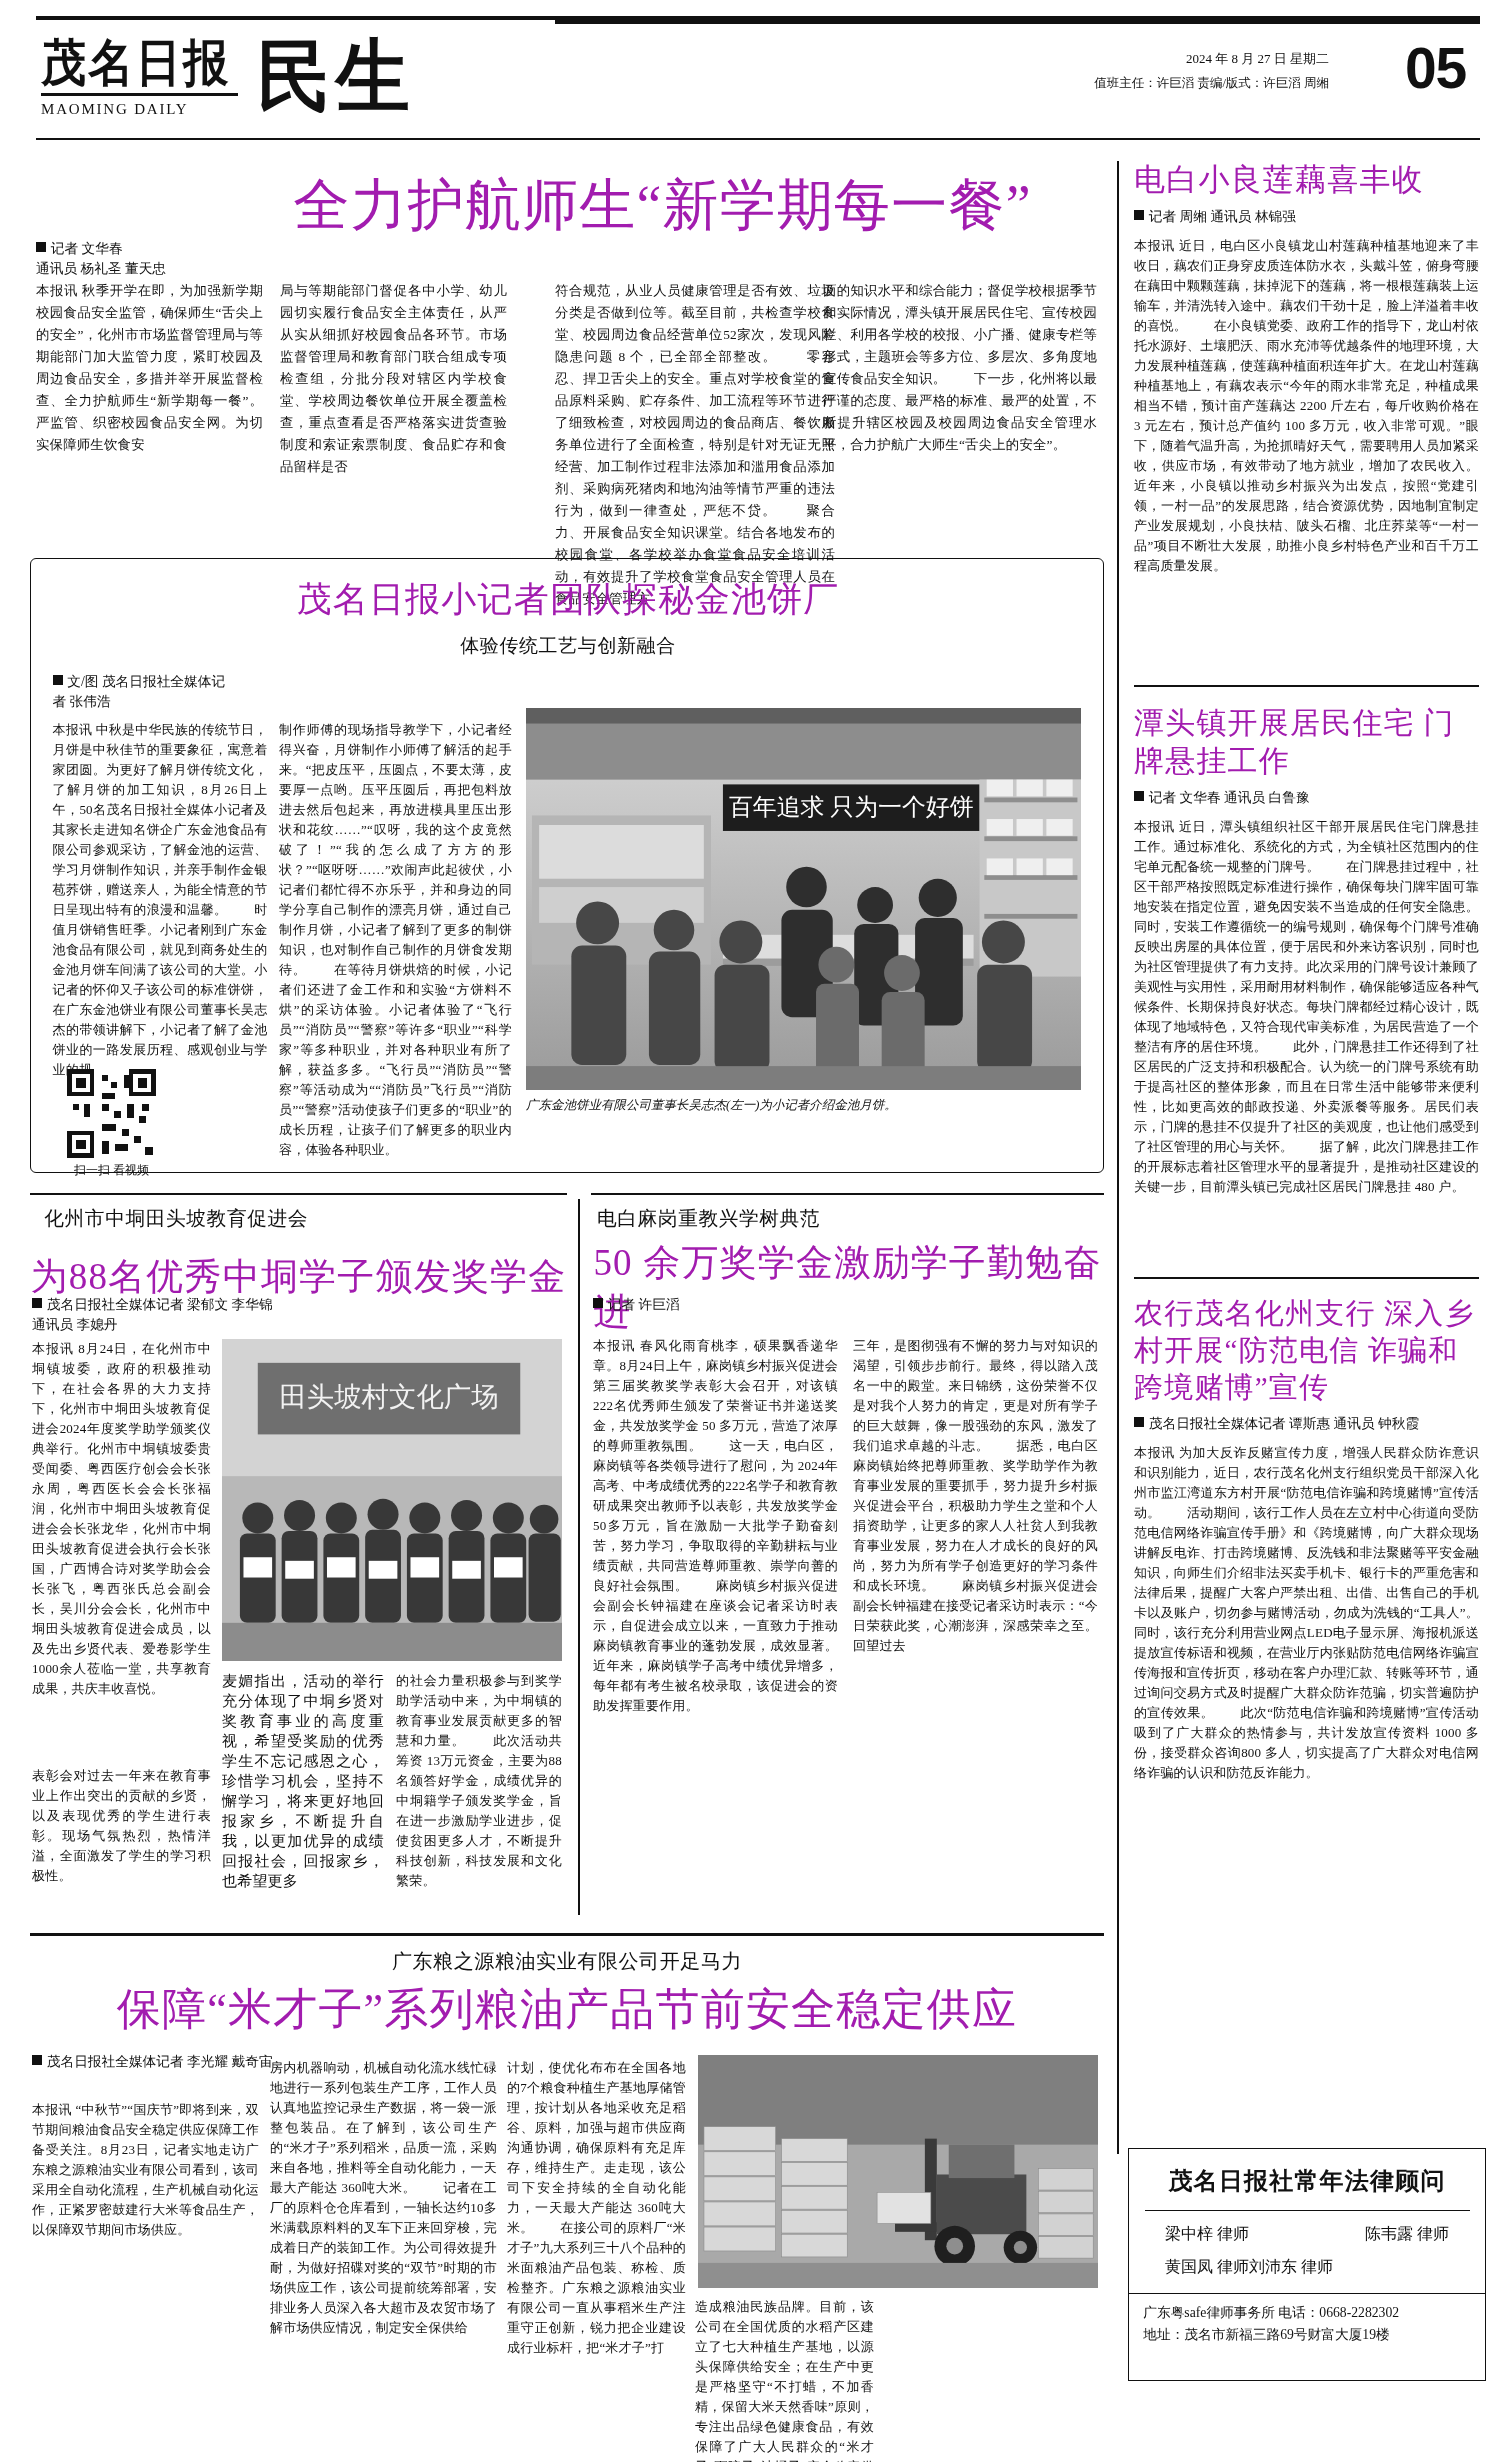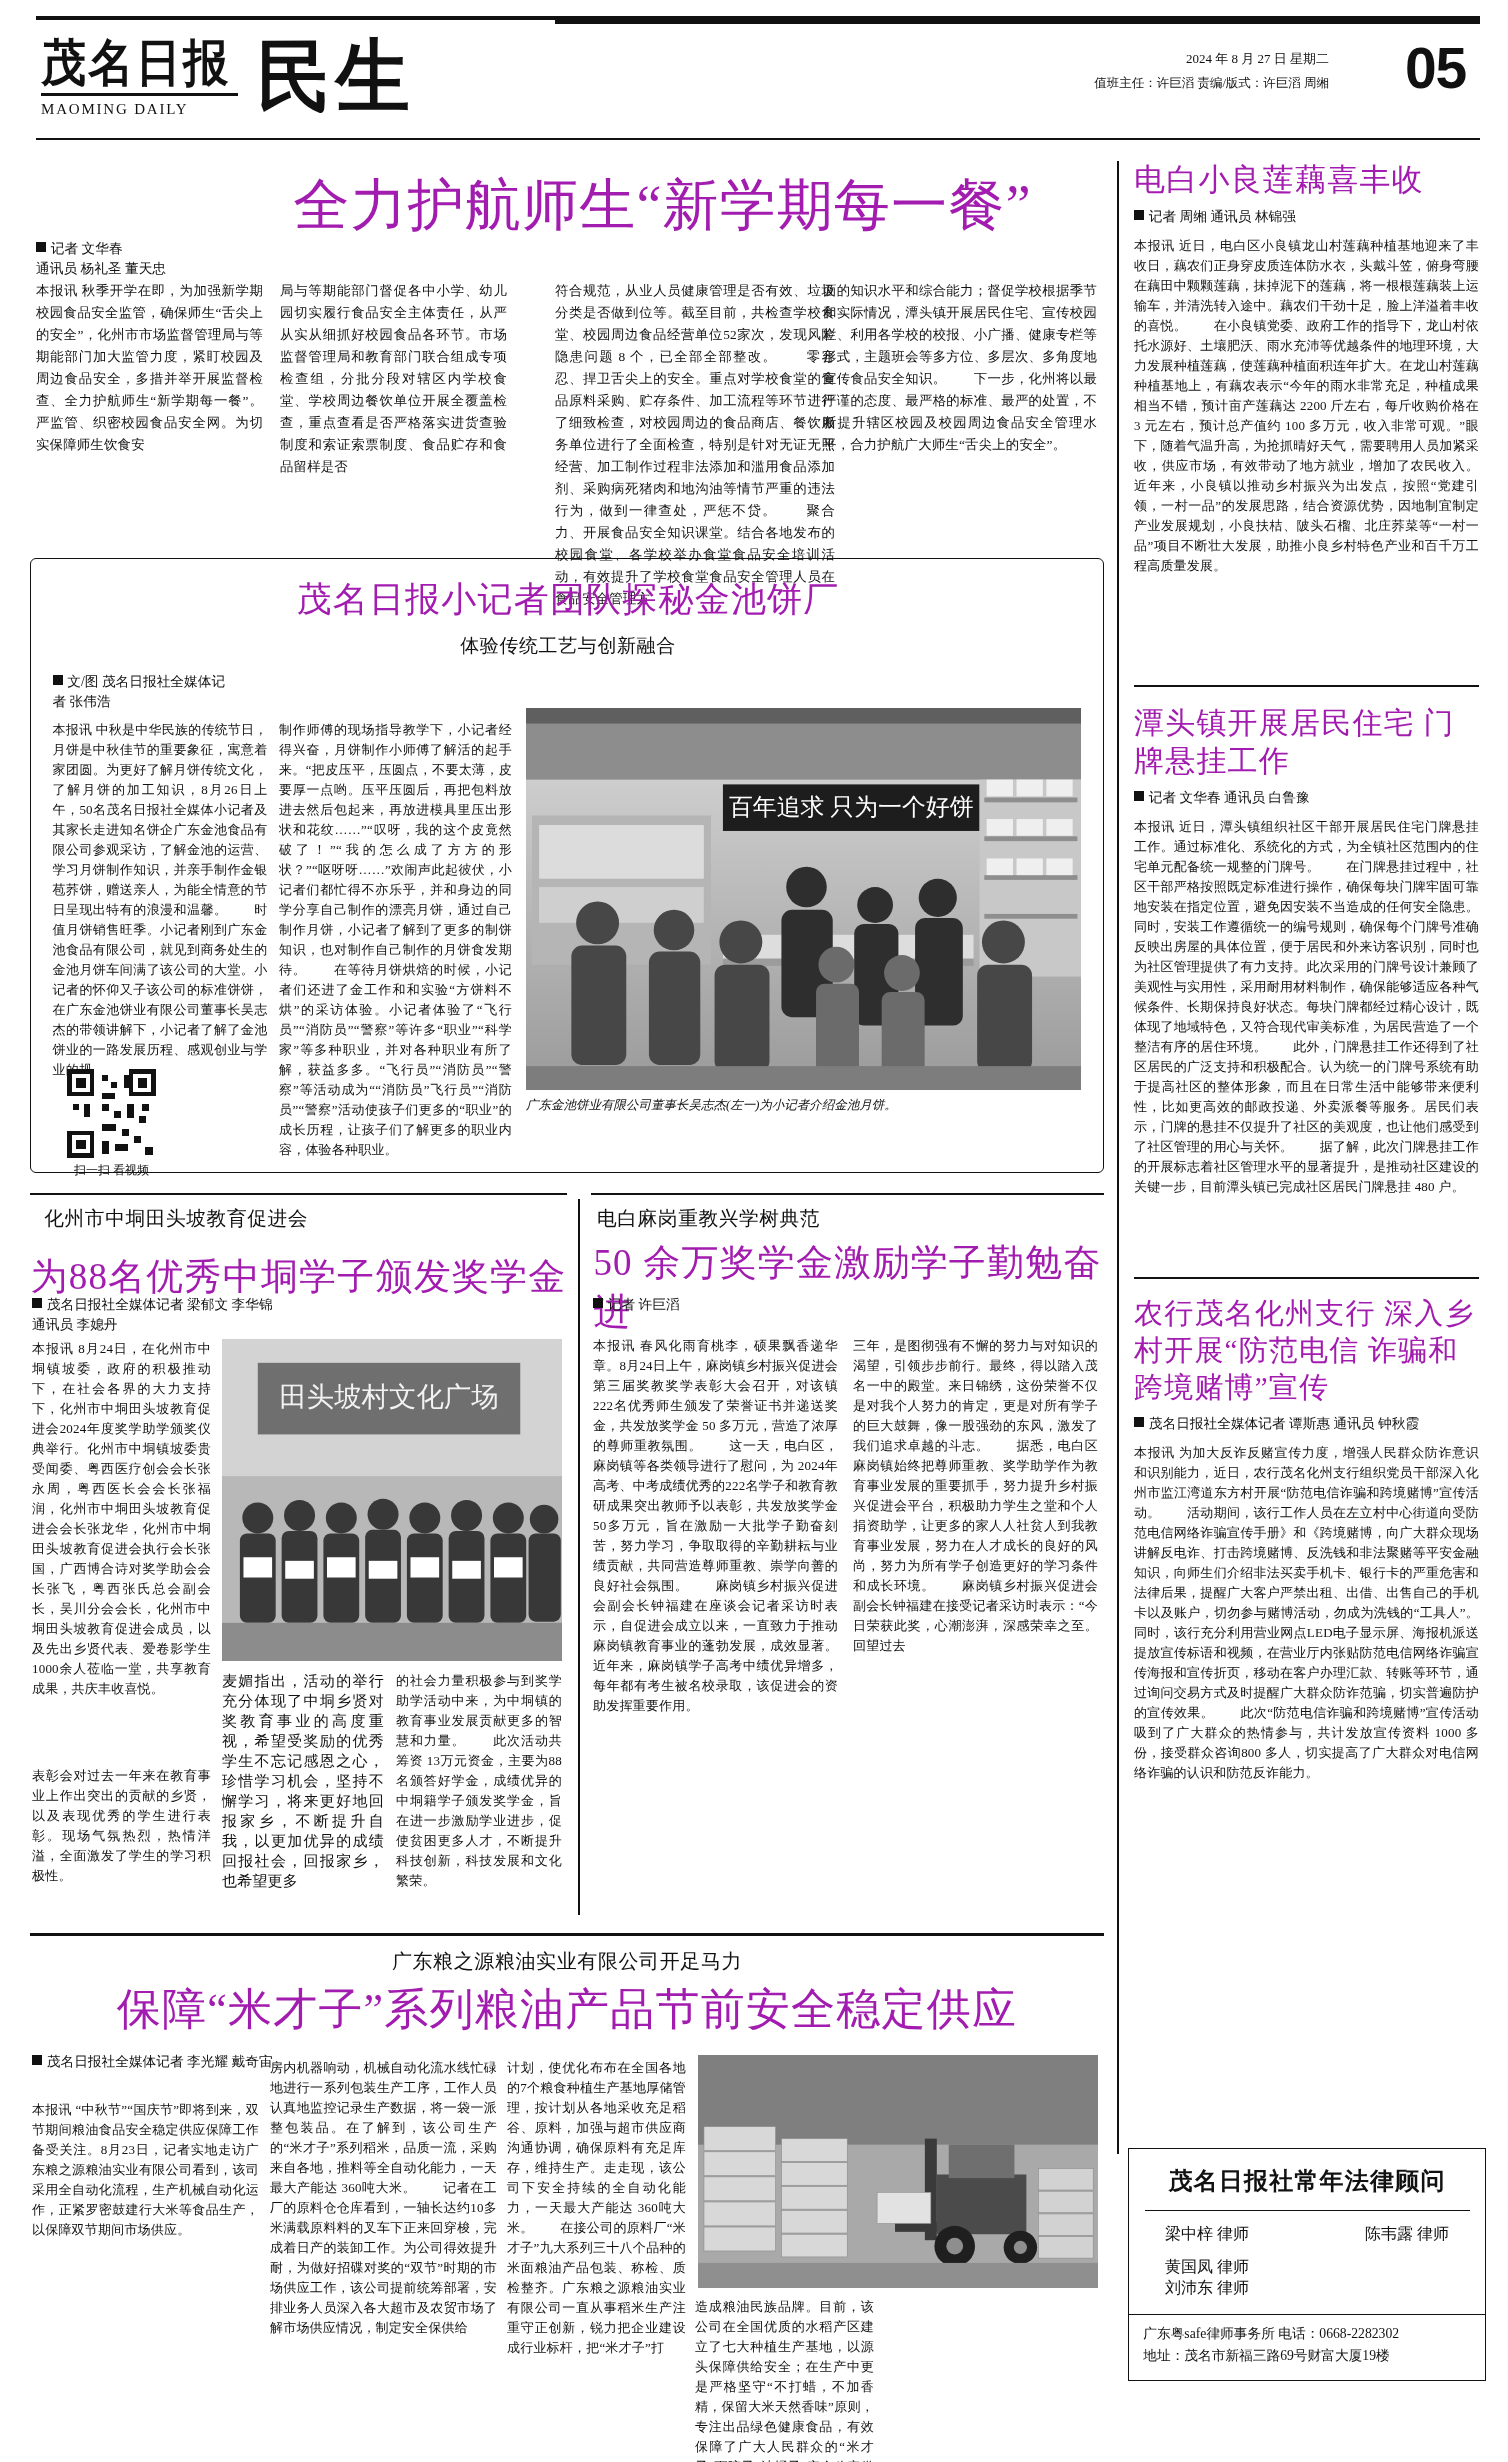--- a/index.html
+++ b/index.html
@@ -404,21 +404,21 @@
     <div class="htext" style="font-size:13px; line-height:20px; margin-top:8.4px;">本报讯  为加大反诈反赌宣传力度，增强人民群众防诈意识和识别能力，近日，农行茂名化州支行组织党员干部深入化州市监江湾道东方村开展“防范电信诈骗和跨境赌博”宣传活动。　　活动期间，该行工作人员在左立村中心街道向受防范电信网络诈骗宣传手册》和《跨境赌博，向广大群众现场讲解反电诈、打击跨境赌博、反洗钱和非法聚赌等平安金融知识，向师生们介绍非法买卖手机卡、银行卡的严重危害和法律后果，提醒广大客户严禁出租、出借、出售自己的手机卡以及账户，切勿参与赌博活动，勿成为洗钱的“工具人”。同时，该行充分利用营业网点LED电子显示屏、海报机派送提放宣传标语和视频，在营业厅内张贴防范电信网络诈骗宣传海报和宣传折页，移动在客户办理汇款、转账等环节，通过询问交易方式及时提醒广大群众防诈范骗，切实普遍防护的宣传效果。　　此次“防范电信诈骗和跨境赌博”宣传活动吸到了广大群众的热情参与，共计发放宣传资料 1000 多份，接受群众咨询800 多人，切实提高了广大群众对电信网络诈骗的认识和防范反诈能力。</div>
   </div>
 
   <div class="legal-box" style="left:1128px; top:2148px; width:358px; height:233px;">
     <div class="legal-title" style="margin-top:15.5px;">茂名日报社常年法律顾问</div>
     <div class="legal-rule" style="margin:13px 15.5px 0 15.5px;"></div>
     <div style="display:flex; justify-content:space-between; padding:13px 36px 0 36px;">
       <div class="legal-name">梁中梓 律师</div>
       <div class="legal-name">陈韦露 律师</div>
     </div>
-    <div style="display:flex; justify-content:flex-start; padding:12px 36px 0 36px;flex-direction:column;">
+    <div style="display:flex; justify-content:flex-start; padding:12px 36px 0 36px;">
       <div class="legal-name">黄国凤 律师</div>
       <div class="legal-name">刘沛东 律师</div>
     </div>
     <div class="legal-rule" style="margin:14.3px 0 0 0;"></div>
     <div style="padding:7.2px 14.3px 0 14.3px;">
       <div class="legal-foot">广东粤safe律师事务所   电话：0668-2282302</div>
       <div class="legal-foot">地址：茂名市新福三路69号财富大厦19楼</div>
     </div>
   </div>
 

